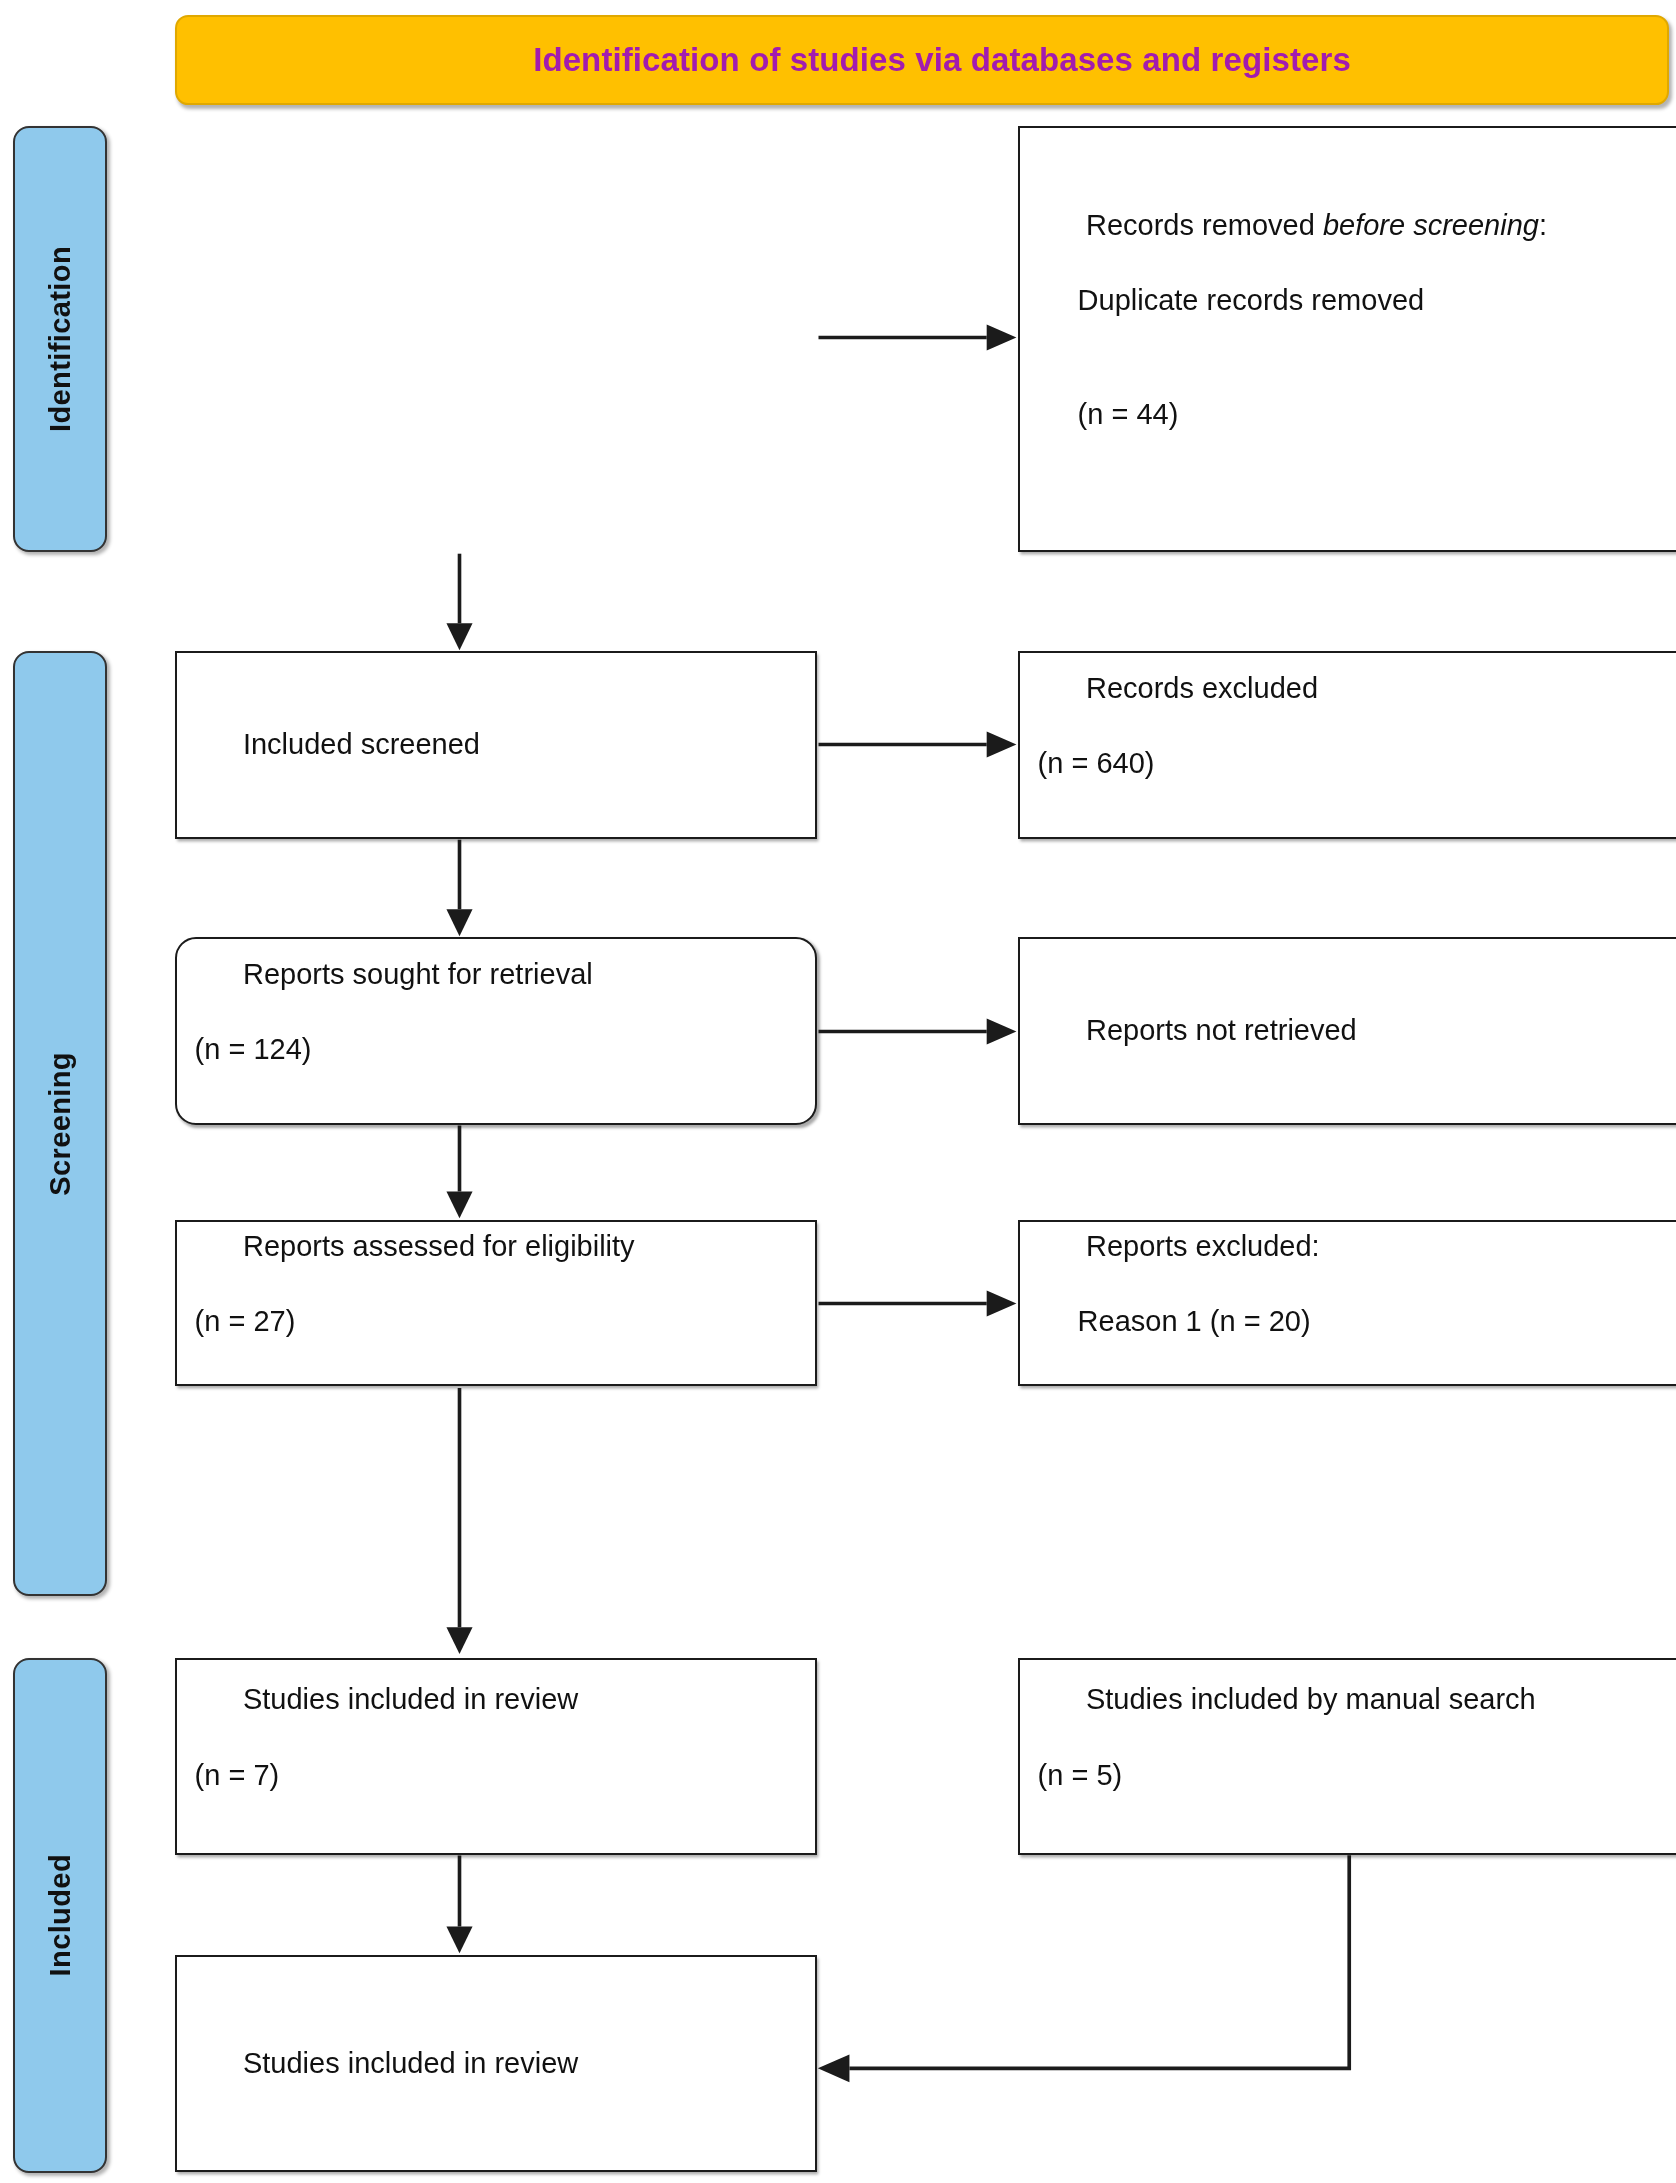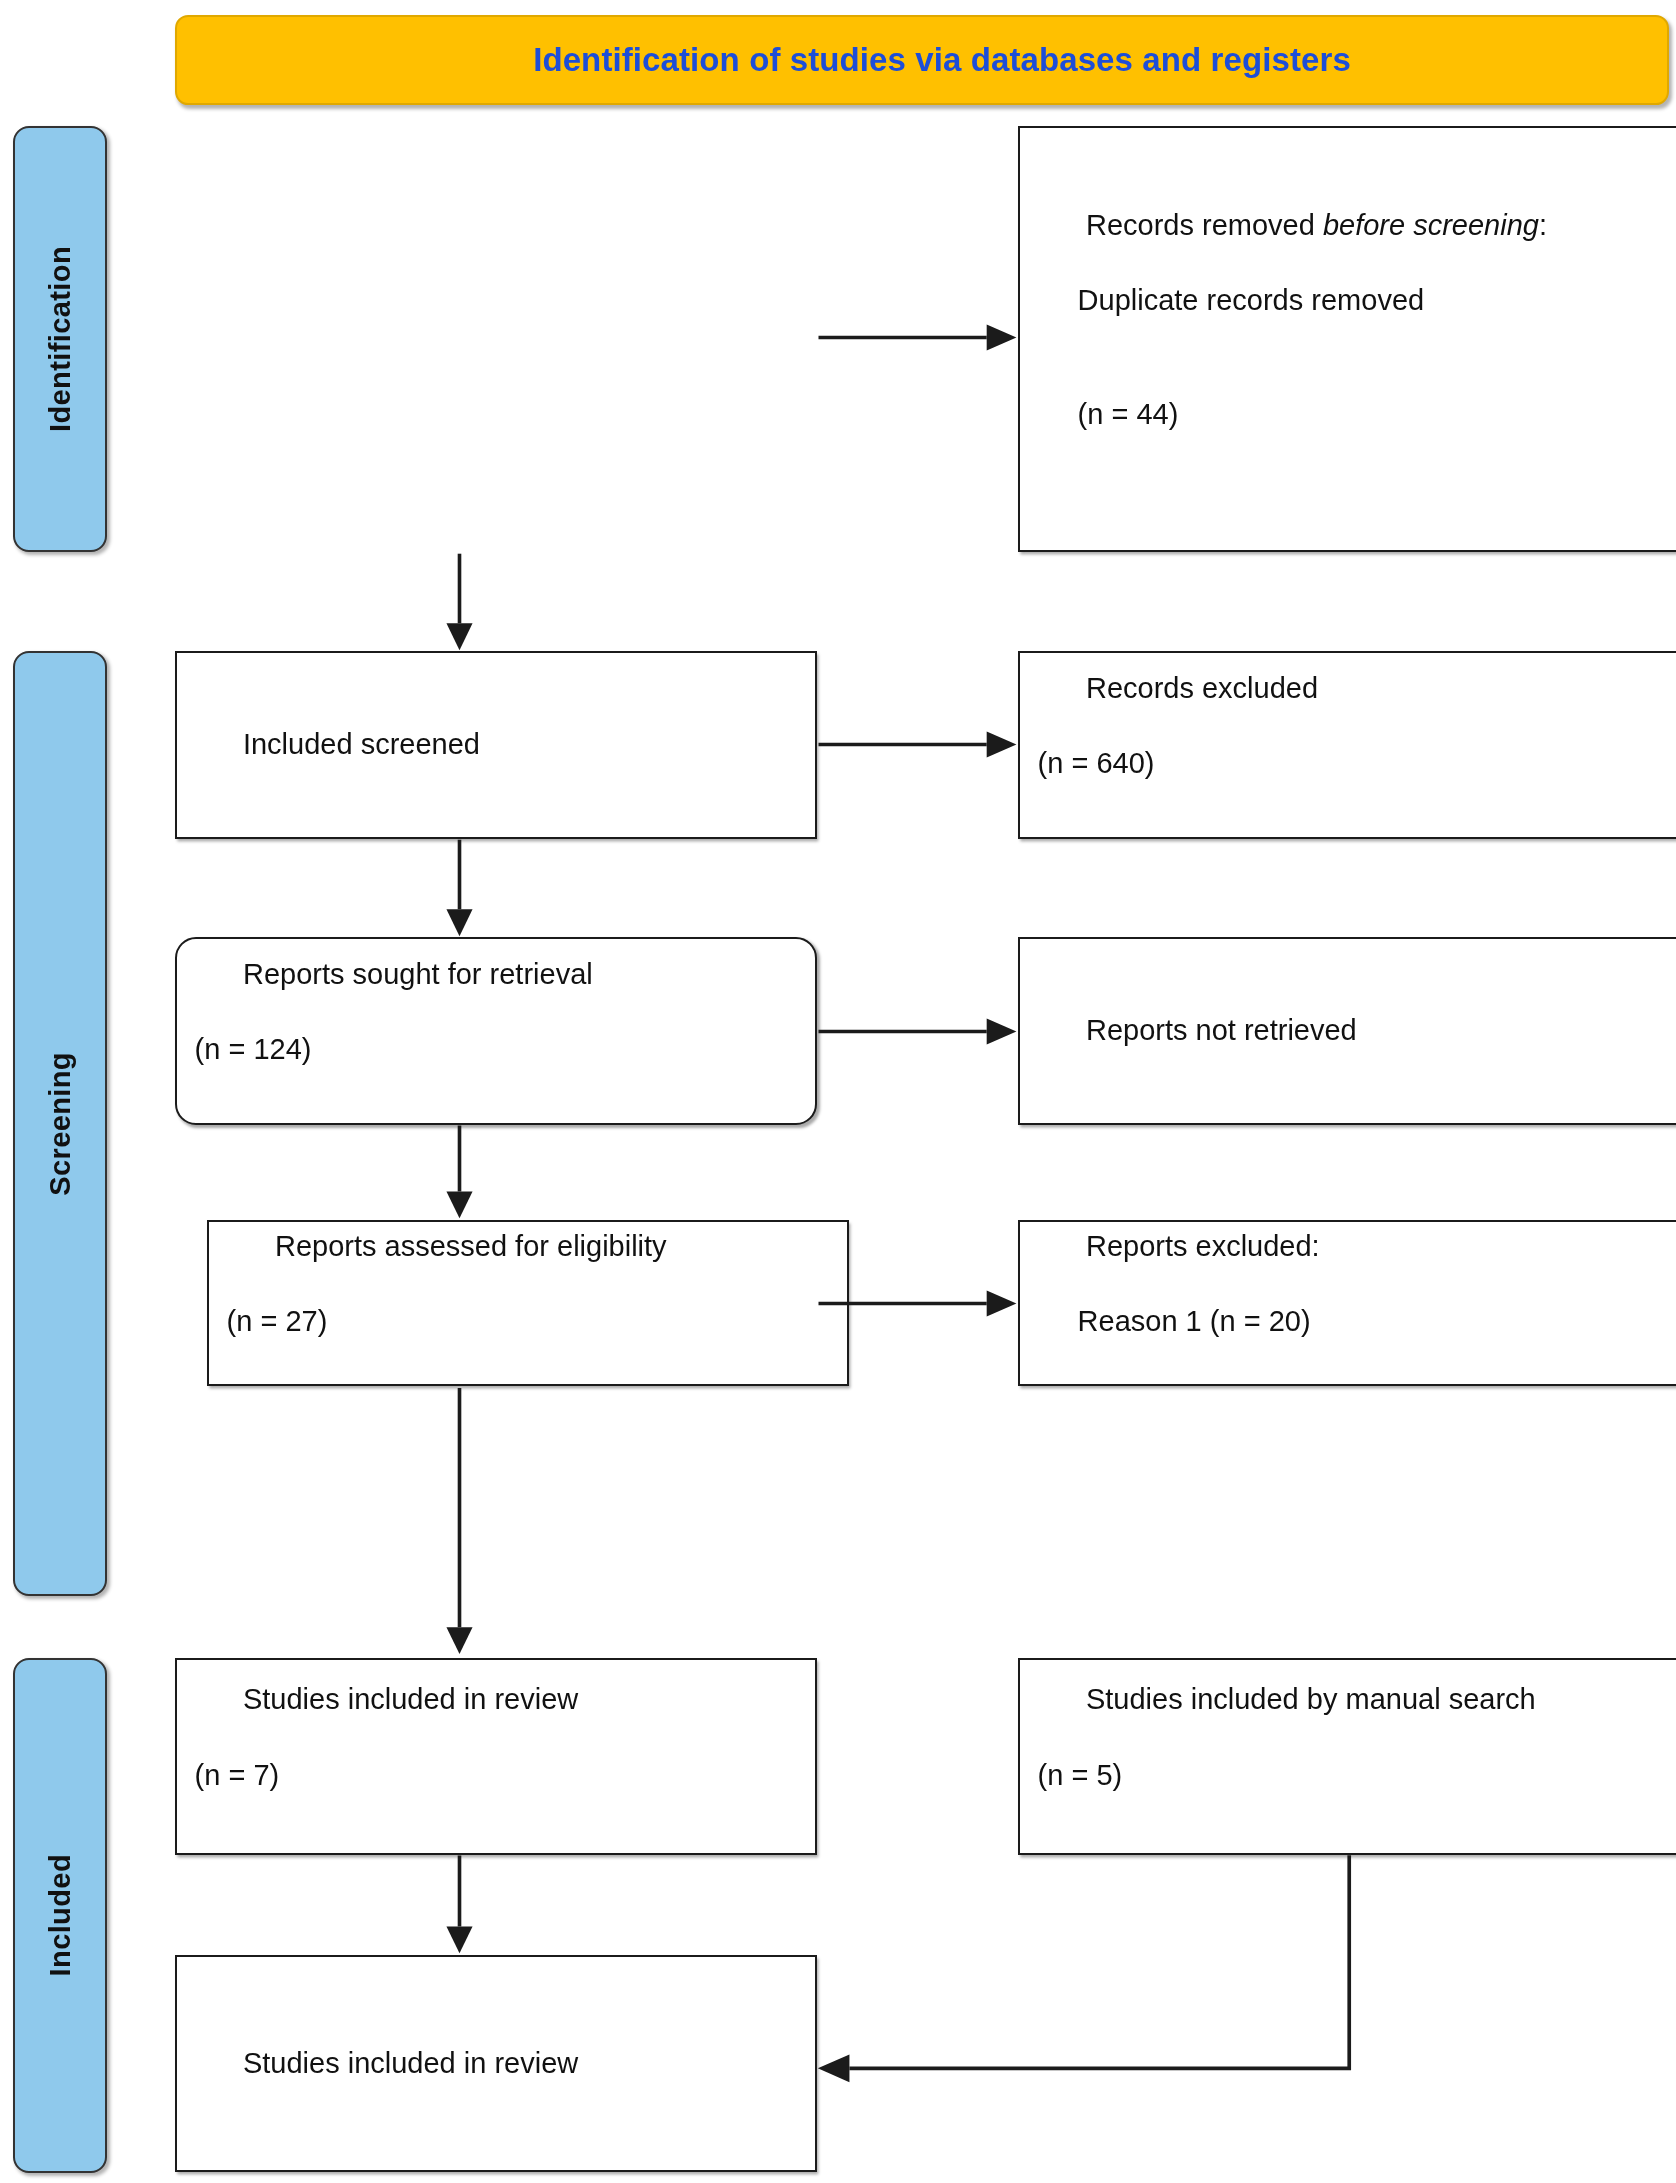--- a/index.html
+++ b/index.html
@@ -31,21 +31,21 @@
     border-radius: 13.2px;
     box-sizing: border-box;
     box-shadow: 2.9px 3.7px 3.7px rgba(0,0,0,0.30);
     display: flex;
     align-items: center;
     justify-content: center;
   }
   .banner-text {
     font-size: 33px;
     font-weight: bold;
-    color: #1d4ed8;
+    color: #a21caf;
     letter-spacing: 0.1px;
     text-align: left;
     line-height: 1.1;
     margin-left: 40px;
   }
 
   
   .stage {
     position: absolute;
     left: 13.2px;
@@ -90,21 +90,21 @@
     width: 100%;
     white-space: pre-wrap;
   }
   .box-text .indent { display: block; padding-left: 40px; }
   .box-text em { font-style: italic; }
 
   
   #box-identified   { left: 175px; top: 126px;  width: 642px; height: 426px; }
   #box-screened     { left: 175px; top: 651px;  width: 642px; height: 188px; }
   #box-sought       { left: 175px; top: 937px; width: 642px; height: 188px; border-radius: 21px; }
-  #box-assessed     { left: 175px; top: 1220px; width: 642px; height: 166px; margin-left: 32px; }
+  #box-assessed     { left: 175px; top: 1220px; width: 642px; height: 166px; }
   #box-included-7   { left: 175px; top: 1658px; width: 642px; height: 197px; }
   #box-included-12  { left: 175px; top: 1955px; width: 642px; height: 217px; }
 
   
   #box-removed      { left: 1018px; top: 126px;  width: 662px; height: 426px; }
   #box-excluded-640 { left: 1018px; top: 651px;  width: 662px; height: 188px; }
   #box-not-retrieved{ left: 1018px; top: 937px; width: 662px; height: 188px; }
   #box-excluded-rep { left: 1018px; top: 1220px; width: 662px; height: 166px; }
   #box-manual       { left: 1018px; top: 1658px; width: 662px; height: 197px; }
 

